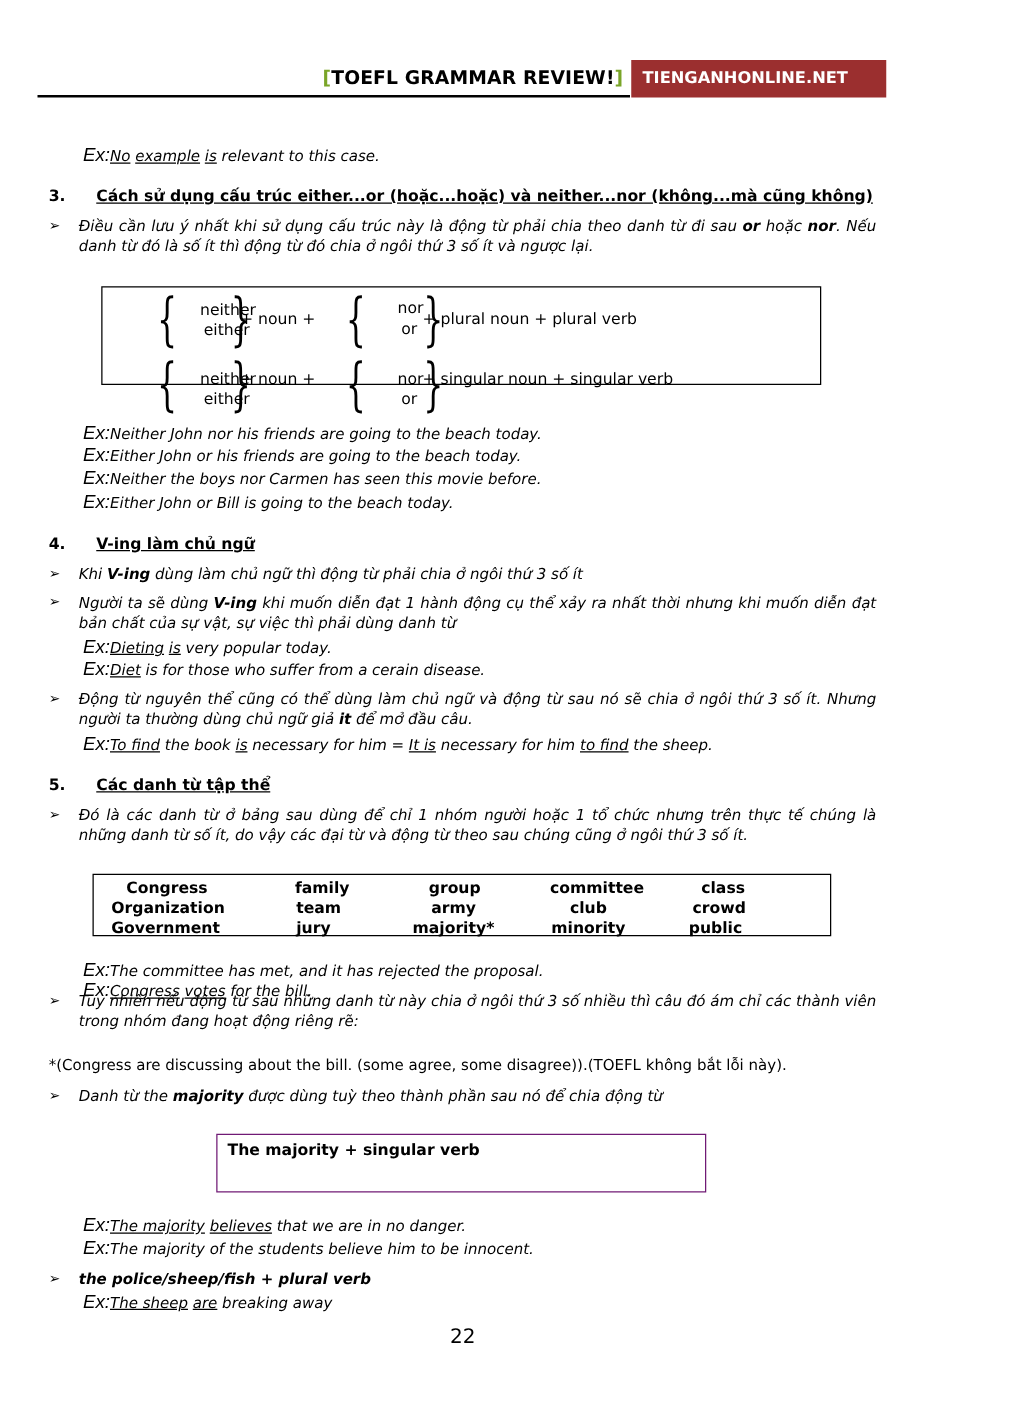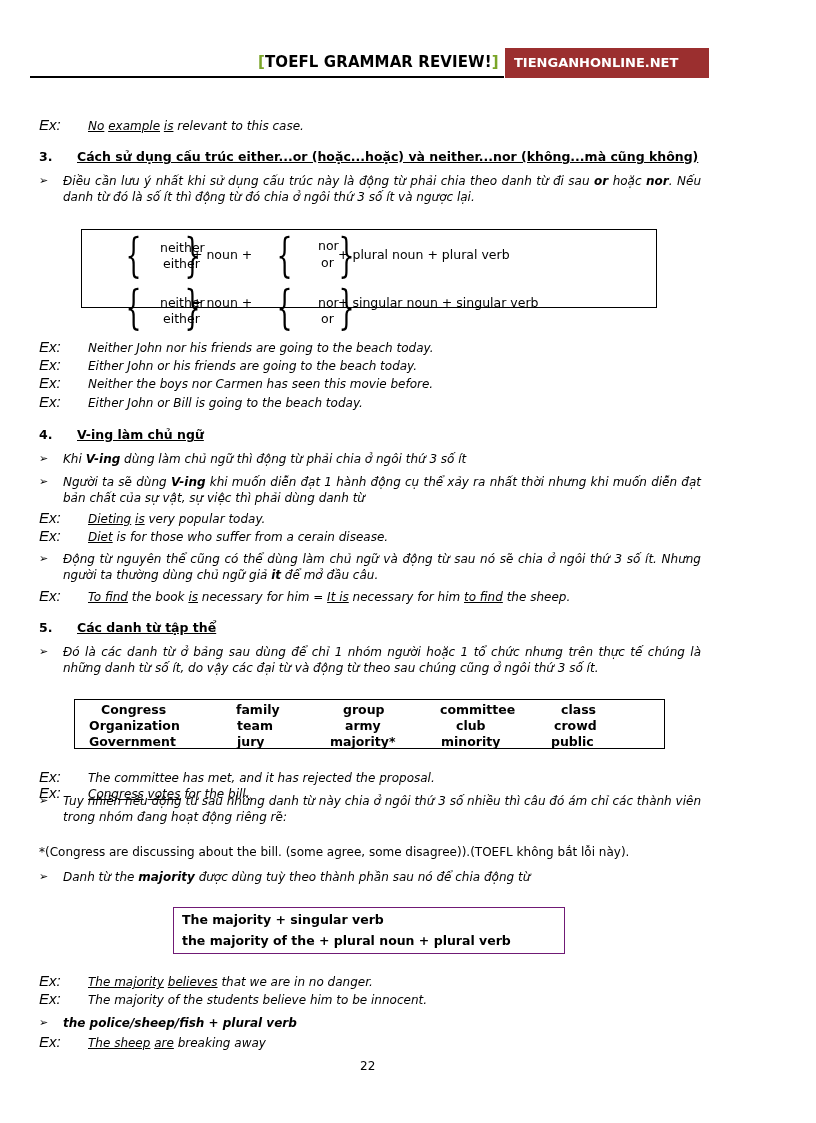--- a/index.html
+++ b/index.html
@@ -10,21 +10,21 @@
 
   
   .hdr-rule { left: 30px; top: 76px; width: 474px; height: 2px; background: #000; }
   .hdr-title { left: 258px; top: 53px; font-size: 15px; font-weight: bold; letter-spacing: 0.1px; white-space: nowrap; }
   .hdr-title .brk { color: #7aa528; }
   .hdr-badge { left: 505px; top: 48px; width: 204px; height: 30px; background: #9b2f2f;
                color: #fff; font-size: 13px; font-weight: bold; line-height: 30px; padding-left: 9px; white-space: nowrap; }
 
   
   .ex { position: absolute; left: 39px; font-size: 12px; white-space: nowrap; }
-  .ex .lbl { font-family: "Liberation Sans", sans-serif; font-size: 15px; font-style: italic; display: inline-block; width: 49px; }
+  .ex .lbl { font-family: "Liberation Sans", sans-serif; font-size: 15px; font-style: italic; display: inline-block; width: 49px; text-align: right; }
   .ex .txt { font-style: italic; font-size: 12px; }
   .u { text-decoration: underline; }
 
   
   .h { position: absolute; left: 39px; font-weight: bold; font-size: 12.5px; white-space: nowrap; text-decoration: underline; }
   .h .num { display: inline-block; width: 38px; }
 
   
   .bul { position: absolute; left: 39px; width: 662px; font-size: 12px; line-height: 16px; }
   .bul .arrow { position: absolute; left: 0; top: 0; font-size: 11px; }
@@ -37,21 +37,21 @@
 
   
   .box2 { left: 74px; top: 699px; width: 591px; height: 50px; border: 1px solid #000; }
   .tcell { position: absolute; font-weight: bold; font-size: 12.5px; white-space: nowrap; }
 
   
   .box3 { left: 173px; top: 907px; width: 392px; height: 47px; border: 1px solid #701a75; }
   .box3 .ln { position: absolute; left: 8px; font-weight: bold; font-size: 12.5px; white-space: nowrap; }
 
   .note { position: absolute; left: 39px; font-size: 12px; white-space: nowrap; }
-  .pnum { position: absolute; left: 360px; top: 1059px; font-size: 12px; }
+  .pnum { position: absolute; left: 360px; top: 1059px; font-size: 16px; }
 </style>
 </head>
 <body>
 
 <div class="abs hdr-title"><span class="brk">[</span><span>TOEFL GRAMMAR REVIEW!</span><span class="brk">]</span></div>
 <div class="abs hdr-badge">TIENGANHONLINE.NET</div>
 <div class="abs hdr-rule"></div>
 
 <div class="ex" style="top:116px">
   <span class="lbl">Ex:</span><span class="txt"><span class="u">No</span><span> </span><span class="u">example</span><span> </span><span class="u">is</span><span> relevant to this case.</span></span>
@@ -153,21 +153,20 @@
 
 <div class="note" style="top:845px">*(Congress are discussing about the bill. (some agree, some disagree)).(TOEFL không bắt lỗi này).</div>
 
 <div class="bul" style="top:869px">
   <span class="arrow">➢</span>
   <div class="body"><span>Danh từ the </span><b>majority</b><span> được dùng tuỳ theo thành phần sau nó để chia động từ</span></div>
 </div>
 
 <div class="abs box3">
   <div class="ln" style="top:4px">The majority + singular verb</div>
-  <div class="ln" style="top:25px">the majority of the + plural noun + plural verb</div>
 </div>
 
 <div class="ex" style="top:972px"><span class="lbl">Ex:</span><span class="txt"><span class="u">The majority</span><span> </span><span class="u">believes</span><span> that we are in no danger.</span></span></div>
 <div class="ex" style="top:990px"><span class="lbl">Ex:</span><span class="txt">The majority of the students believe him to be innocent.</span></div>
 
 <div class="bul" style="top:1015px">
   <span class="arrow">➢</span>
   <div class="body"><b>the police/sheep/fish + plural verb</b></div>
 </div>
 

